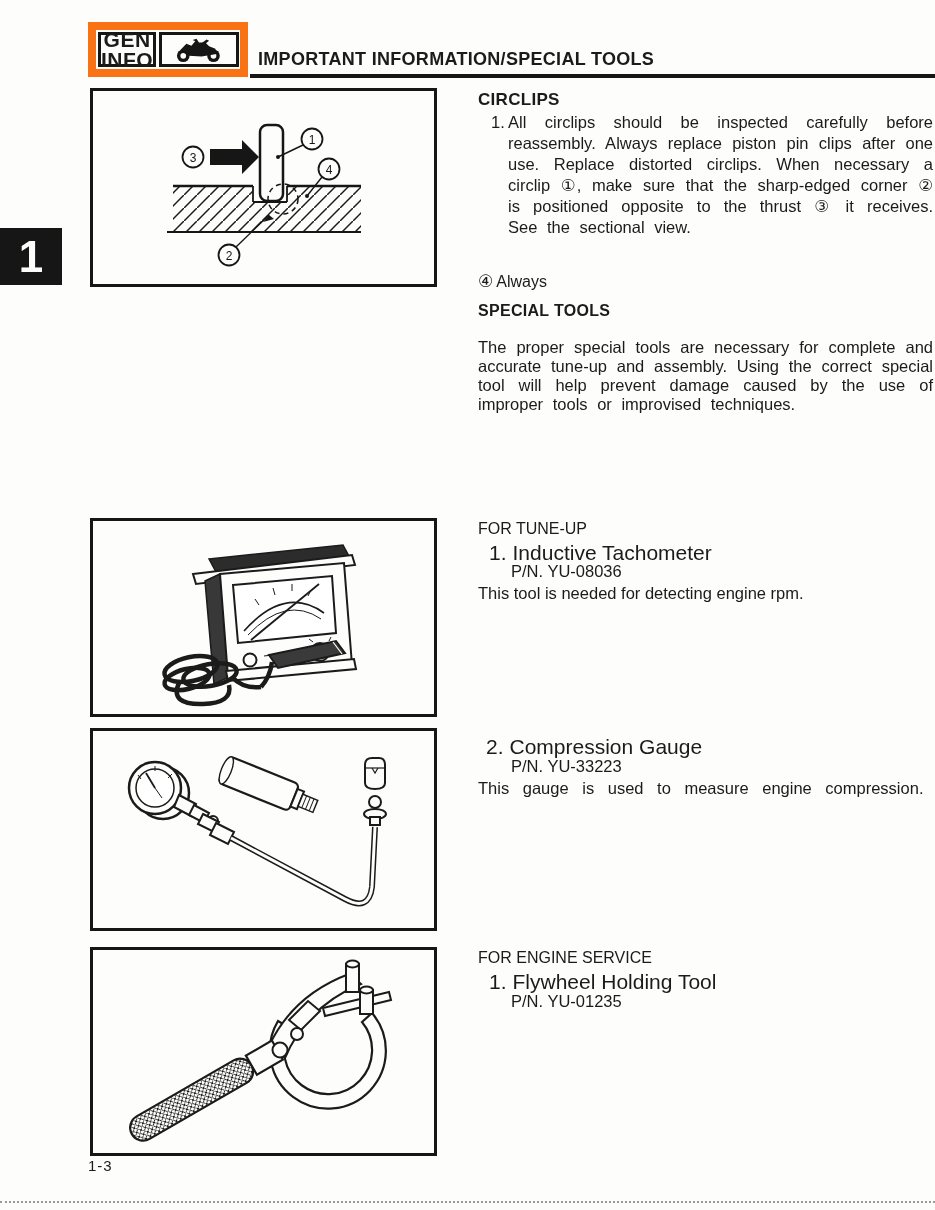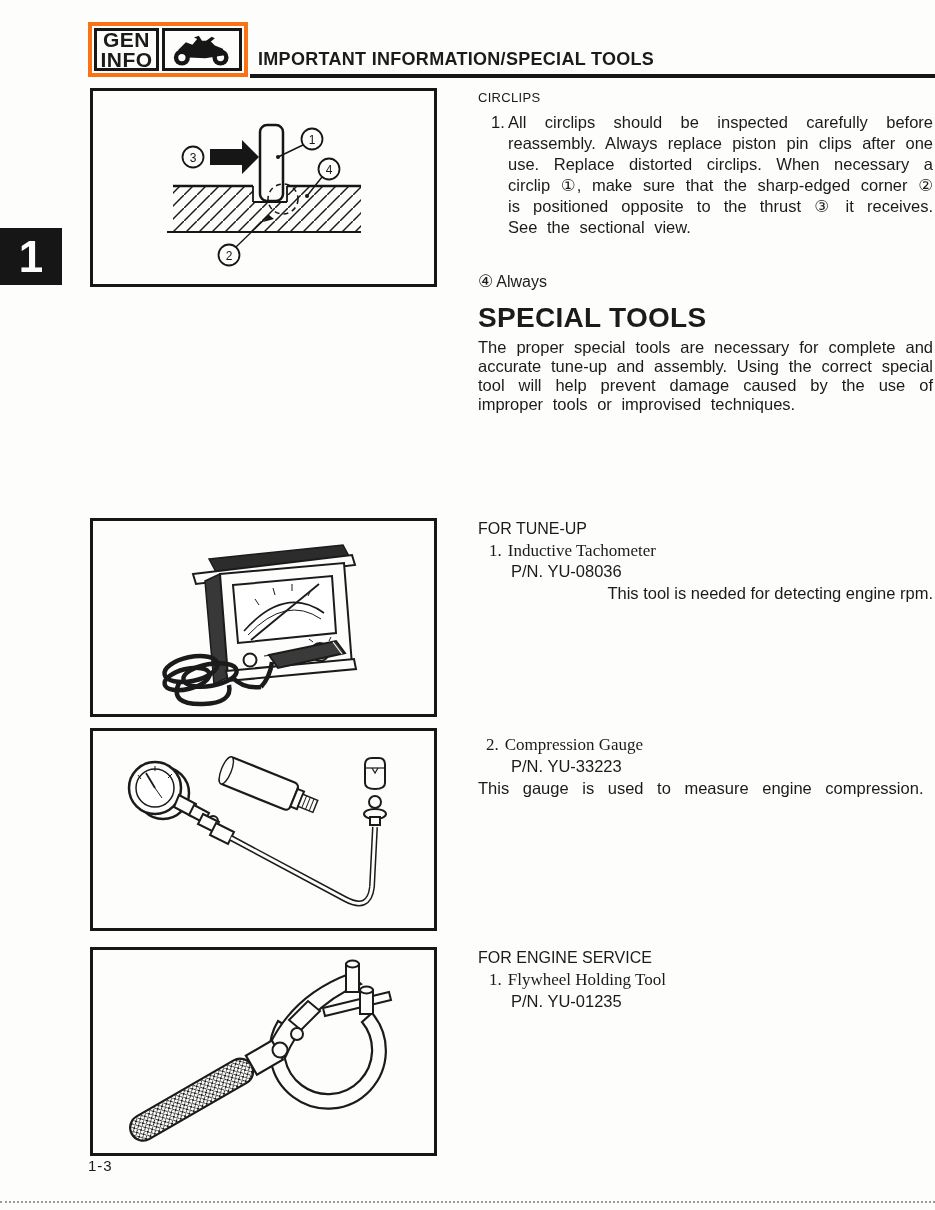--- a/index.html
+++ b/index.html
@@ -6,21 +6,21 @@
   .page {
     position:relative; width:935px; height:1210px; margin:0 auto;
     background:#fdfdfb; color:#1b1b1b; overflow:hidden;
     font-family:"Liberation Sans","DejaVu Sans",sans-serif;
   }
   .abs { position:absolute; }
 
   
   .logo-box {
     left:88px; top:22px; width:160px; height:55px;
-    border:4px solid #f97316; display:flex; padding:2px; gap:3px; box-sizing:border-box;
+    border:8px solid #f97316; display:flex; padding:2px; gap:3px; box-sizing:border-box;
     background:#fdfdfb;
   }
   .logo-cell { border:3px solid #161616; box-sizing:border-box; display:flex; flex-direction:column;
     align-items:center; justify-content:center; }
   .logo-text-cell { width:66px; }
   .logo-text-cell span { font-weight:bold; font-size:21px; line-height:20px; letter-spacing:0.5px; }
   .logo-icon-cell { flex:1; }
   .page-title {
     left:258px; top:49px; font-size:18px; font-weight:bold; letter-spacing:0.3px;
     white-space:nowrap;
@@ -38,29 +38,29 @@
   .figure {
     border:3px solid #161616; box-sizing:border-box; background:#fdfdfb;
   }
   .figure svg { display:block; width:100%; height:100%; }
   .fig1 { left:90px; top:88px;  width:347px; height:199px; }
   .fig2 { left:90px; top:518px; width:347px; height:199px; }
   .fig3 { left:90px; top:728px; width:347px; height:203px; }
   .fig4 { left:90px; top:947px; width:347px; height:209px; }
 
   
-  .h1 { font-weight:normal; font-size:13px; letter-spacing:0.3px; }
-  .h1-big { font-weight:bold; font-size:28px; letter-spacing:0.3px; }
+  .h1 { font-weight:bold; font-size:17px; letter-spacing:0.3px; }
+  .h1-big { font-weight:bold; font-size:16px; letter-spacing:0.3px; }
   .h2 { font-weight:normal; font-size:16px; }
   .body-text { font-size:16.5px; line-height:21px; }
   .just { text-align:justify; word-spacing:5px; }
   .numbered { display:flex; }
   .numbered .num { flex:none; width:30px; padding-left:13px; box-sizing:border-box; }
   .numbered .ptext { flex:1; }
-  .tool-name { font-size:17px;font-family:Liberation Serif, serif; }
+  .tool-name { font-size:21px; }
   .tool-name .num { padding-right:6px; }
   .tool-pn { font-size:16.5px; }
   .callout-line { font-size:16px; }
   .callout-line .glyph { font-size:17px; padding-right:3px; }
 
   .page-number { left:88px; top:1157px; font-size:15px; letter-spacing:1px; }
   .bottom-artifact { left:0; top:1201px; width:935px; border-top:2px dotted #9a9a96; height:0; }
 </style>
 </head>
 <body>
@@ -194,21 +194,21 @@
       <polygon points="176,134 243,120 252,132 185,147" fill="#3a3a3a" stroke="#1b1b1b" stroke-width="2"></polygon>
       <line x1="240" y1="121" x2="249" y2="133" stroke="#fdfdfb" stroke-width="1.2"></line>
     </svg>
   </div>
 
   <div class="abs h2" style="left:478px; top:520px;">FOR TUNE-UP</div>
   <div class="abs tool-name" style="left:489px; top:541px;">
     <span class="num">1.</span><span>Inductive Tachometer</span>
   </div>
   <div class="abs tool-pn" style="left:511px; top:562px;">P/N. YU-08036</div>
-  <div class="abs body-text" style="left:478px; top:583px; width:455px;text-align:right;">This tool is needed for detecting engine rpm.</div>
+  <div class="abs body-text" style="left:478px; top:583px; width:455px;">This tool is needed for detecting engine rpm.</div>
 
   <div class="abs figure fig3">
     <svg viewBox="0 0 341 197">
       <g stroke="#1b1b1b" fill="#fdfdfb">
 
         <circle cx="70" cy="62" r="26" stroke-width="2.5"></circle>
         <circle cx="62" cy="57" r="26" stroke-width="2.5"></circle>
         <circle cx="62" cy="57" r="19" stroke-width="1.5" fill="#ffffff"></circle>
         <line x1="62" y1="57" x2="53" y2="42" stroke-width="1.8"></line>
         <line x1="62" y1="57" x2="69" y2="67" stroke-width="1"></line>

